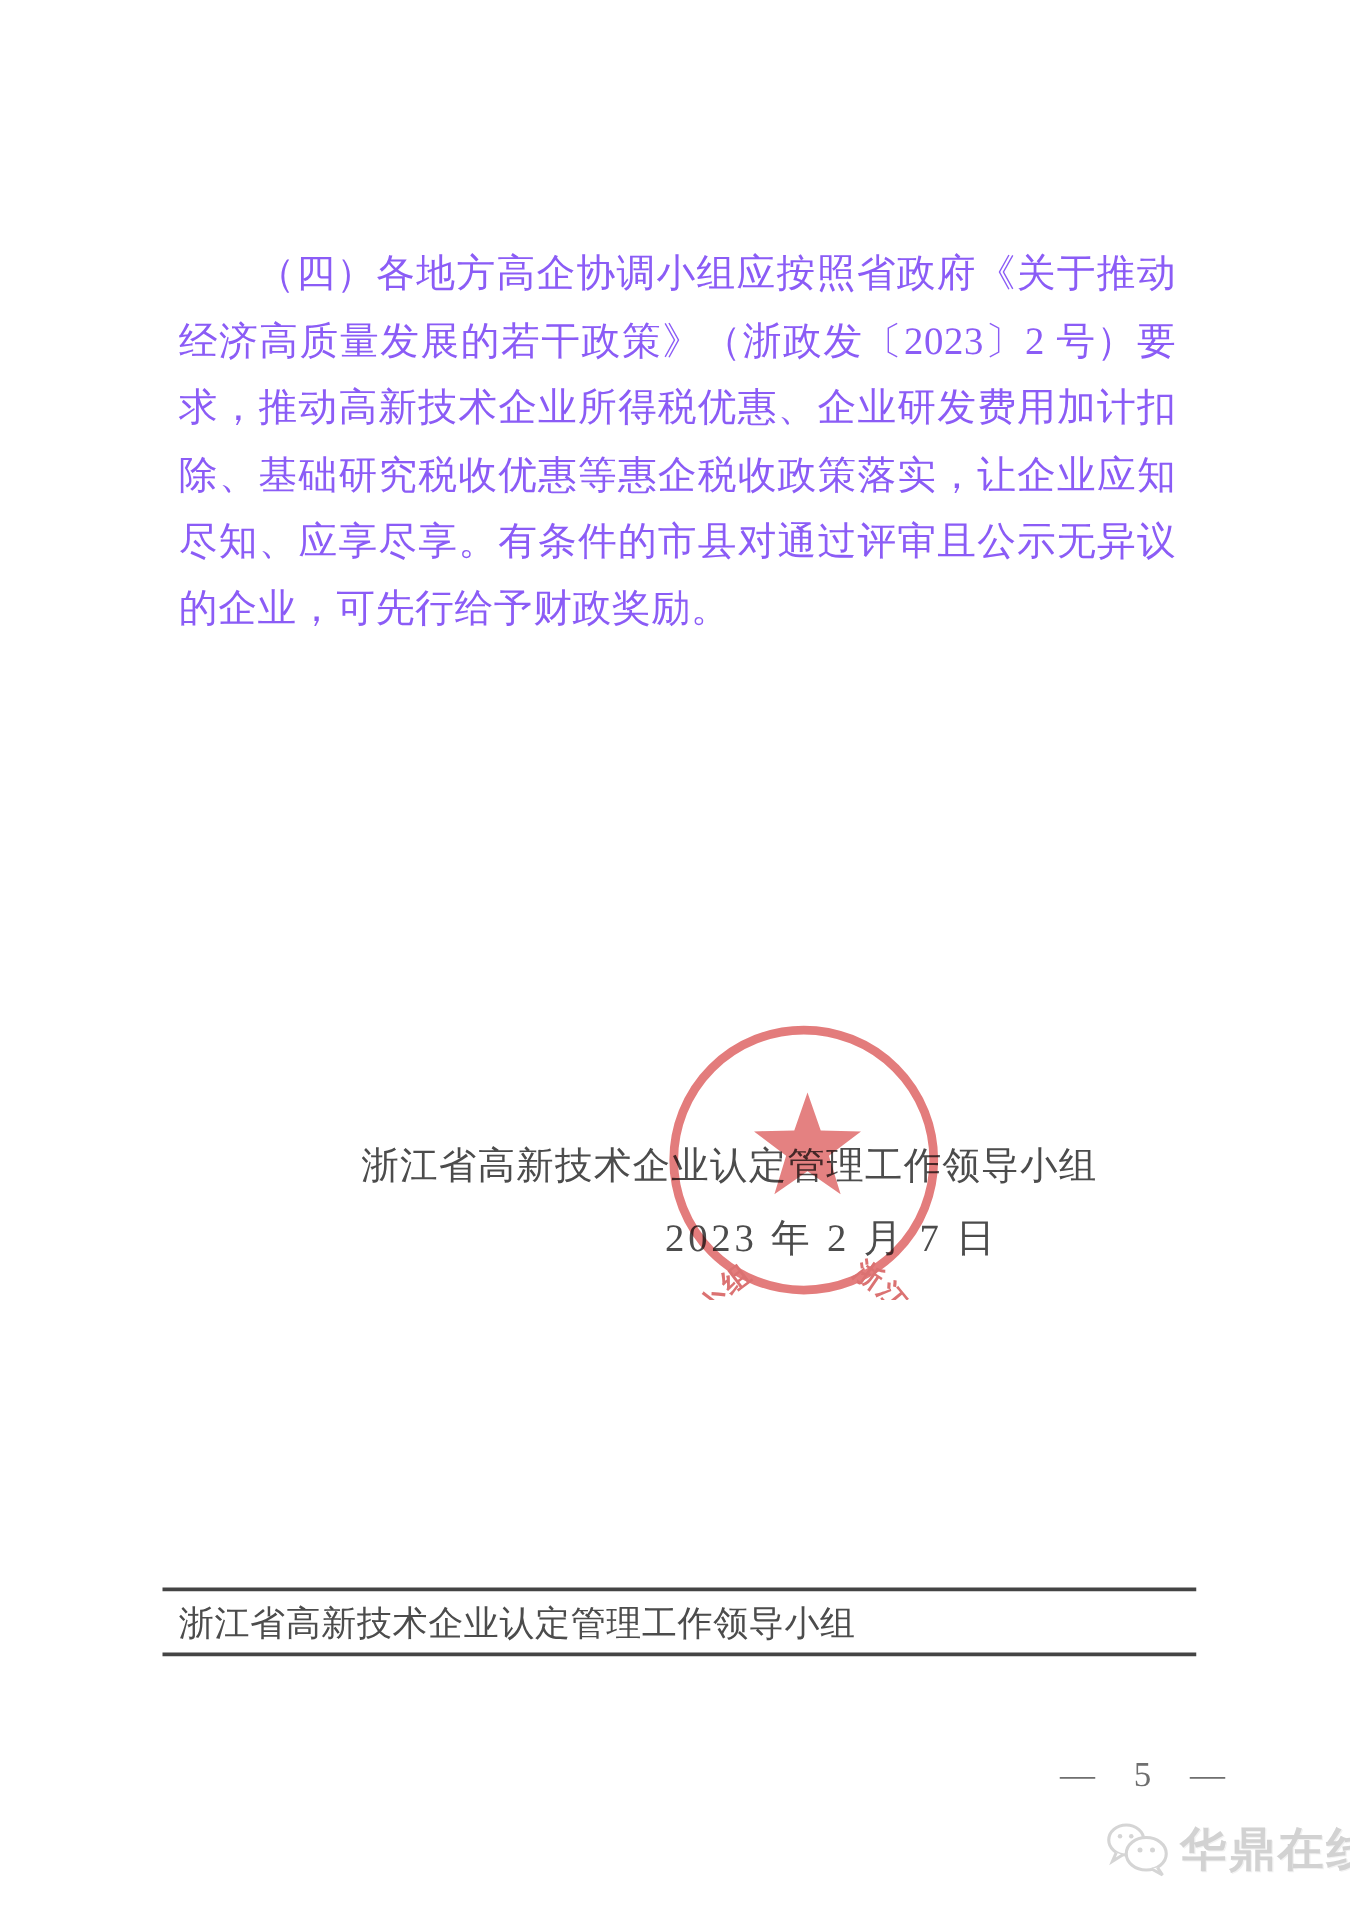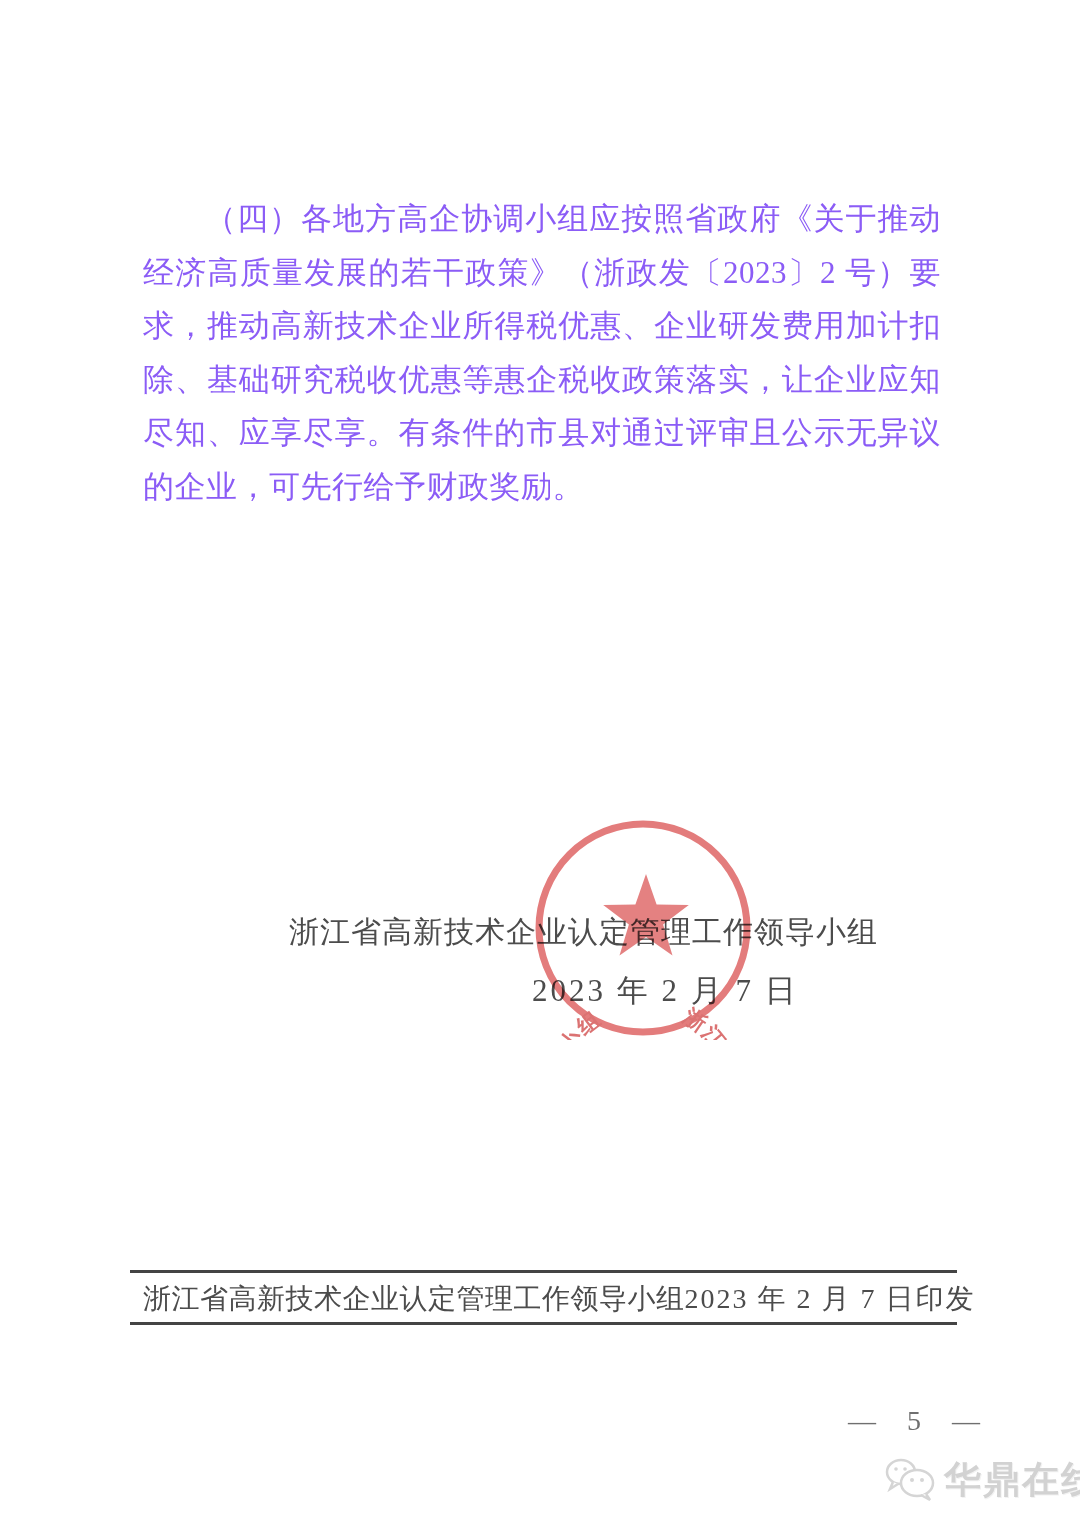--- a/index.html
+++ b/index.html
@@ -135,21 +135,20 @@
       <circle cx="112" cy="112" r="104" fill="none" stroke="#e06a6a" stroke-width="7"></circle>
       <polygon points="115,58 125.6,88.4 157.8,89.1 132.1,108.6 141.5,139.4 115,121 88.5,139.4 97.9,108.6 72.2,89.1 104.4,88.4" fill="#dd5f5f" opacity="0.9"></polygon>
       <text font-size="22" fill="#d65e5e" letter-spacing="1.5" font-family="Liberation Serif, DejaVu Serif, serif" font-weight="bold">
         <textPath href="#sealArc" startOffset="7.5%">浙江省高新技术企业认定管理工作领导小组</textPath>
       </text>
     </svg>
   </div>
 
   <div class="footer-box">
     <span class="footer-org">浙江省高新技术企业认定管理工作领导小组</span>
-    <span class="footer-date">2023 年 2 月 7 日印发</span>
   </div>
 
   <div class="page-number">— 5 —</div>
 
   <div class="watermark">
     <span>
       <svg width="54" height="46" viewBox="0 0 54 46">
         <g fill="none" stroke="#d5d5d5" stroke-width="2.5">
           <ellipse cx="17" cy="15" rx="14" ry="12"></ellipse>
           <path d="M 9 25 L 6 32 L 14 27" fill="#ffffff" stroke="#d5d5d5"></path>

